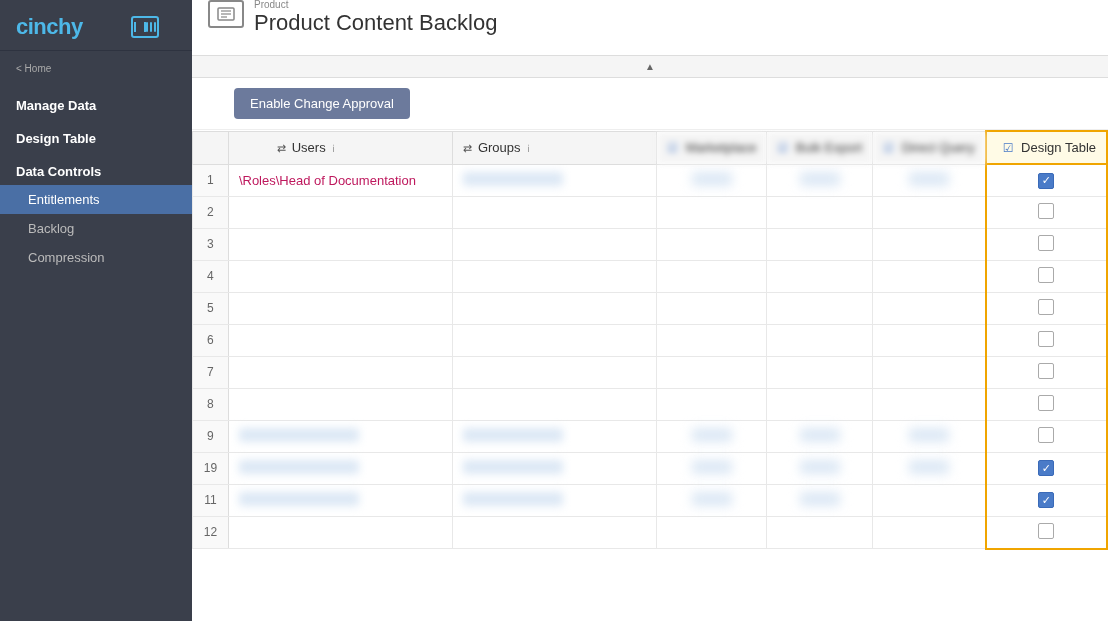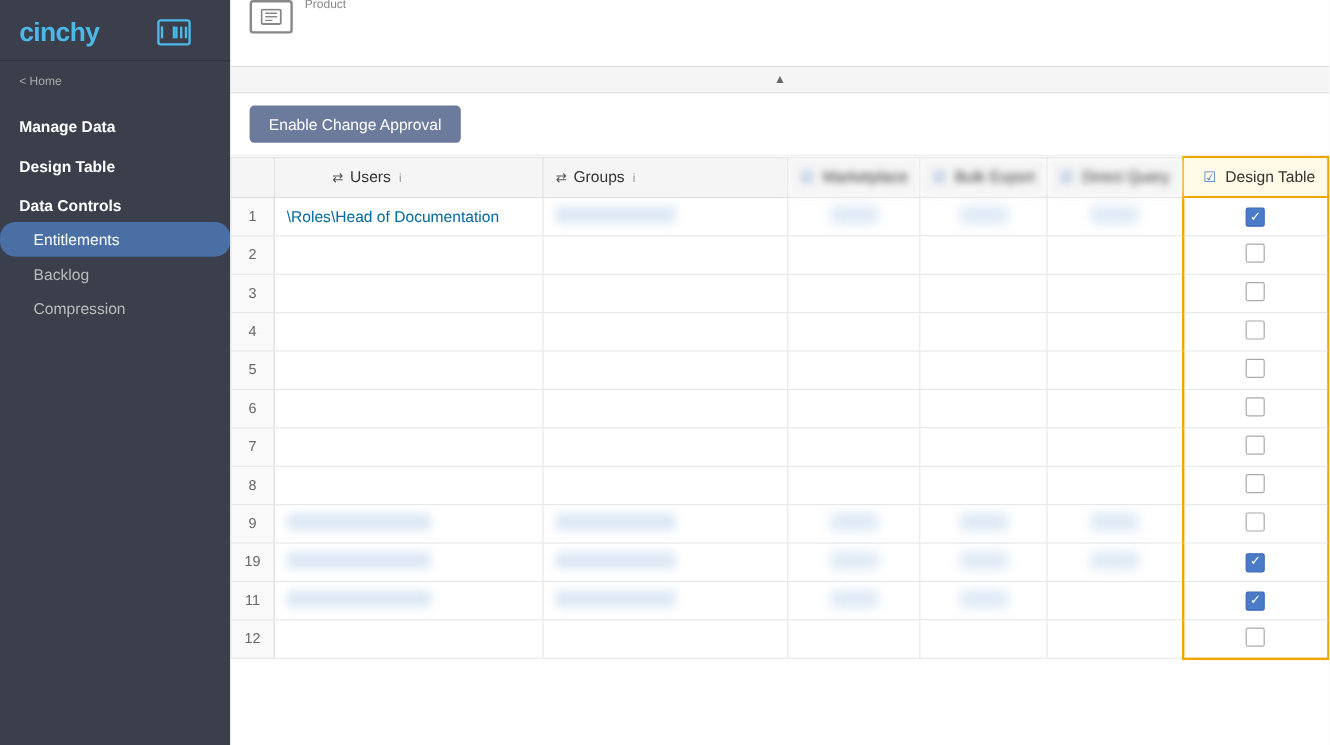--- a/index.html
+++ b/index.html
@@ -65,21 +65,20 @@
     }
     .sidebar-sub-item {
       padding: 7px 28px;
       color: #bbb;
       cursor: pointer;
       font-size: 13px;
     }
     .sidebar-sub-item.active {
       background: #4a6fa5;
       color: #fff;
-      border-radius: 13px;
     }
 
     
     .main {
       flex: 1;
       display: flex;
       flex-direction: column;
       overflow: hidden;
       background: #fff;
     }
@@ -139,20 +138,21 @@
     }
     .btn-enable {
       background: #6c7a9c;
       color: #fff;
       border: none;
       padding: 8px 16px;
       border-radius: 4px;
       font-size: 13px;
       cursor: pointer;
       font-weight: 500;
+      margin-left: 26px;
     }
 
     
     .table-container {
       flex: 1;
       overflow: auto;
       background: #fff;
     }
 
     table {
@@ -215,21 +215,21 @@
       border-bottom: 2px solid #f0a500;
     }
     .blurred {
       filter: blur(4px);
       background: #dce8f5;
       height: 14px;
       border-radius: 2px;
       display: inline-block;
     }
     .link-text {
-      color: #0369a1;
+      color: #be185d;
       text-decoration: none;
     }
     .checkbox-checked {
       width: 16px;
       height: 16px;
       background: #4a7bc8;
       border: 1px solid #3a6ab8;
       border-radius: 2px;
       display: inline-flex;
       align-items: center;
@@ -306,20 +306,21 @@
     <div class="topbar-icon">
       <svg width="18" height="14" viewBox="0 0 18 14" fill="none">
         <rect x="1" y="1" width="16" height="12" rx="1" stroke="#888" stroke-width="1.5" fill="none"></rect>
         <line x1="4" y1="4" x2="14" y2="4" stroke="#888" stroke-width="1.2"></line>
         <line x1="4" y1="7" x2="14" y2="7" stroke="#888" stroke-width="1.2"></line>
         <line x1="4" y1="10" x2="10" y2="10" stroke="#888" stroke-width="1.2"></line>
       </svg>
     </div>
     <div>
       <span class="topbar-product-label">Product</span>
+      <span class="topbar-title">Product Content Backlog</span>
     </div>
   </div>
 
   <div class="collapse-bar">
     <span>▲</span>
   </div>
 
   <div class="toolbar">
     <button class="btn-enable">Enable Change Approval</button>
   </div>

